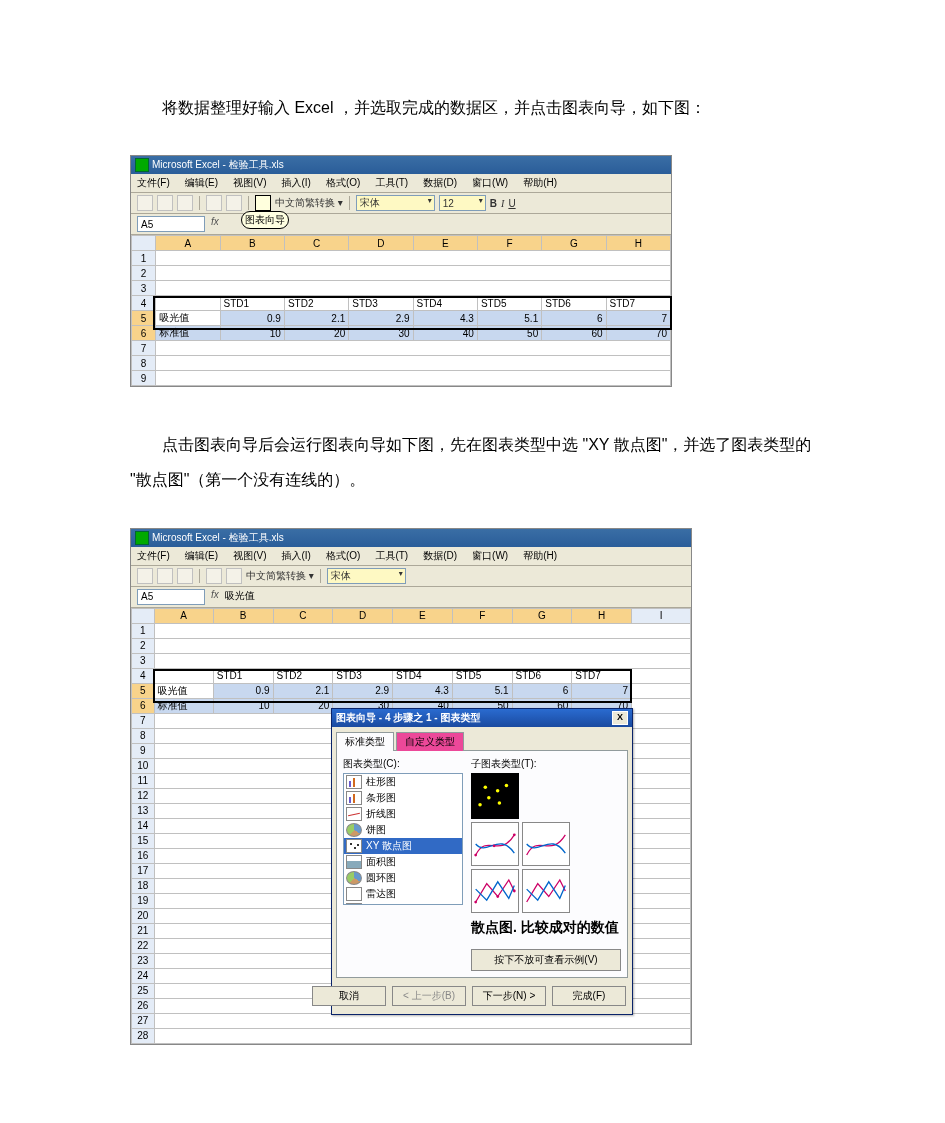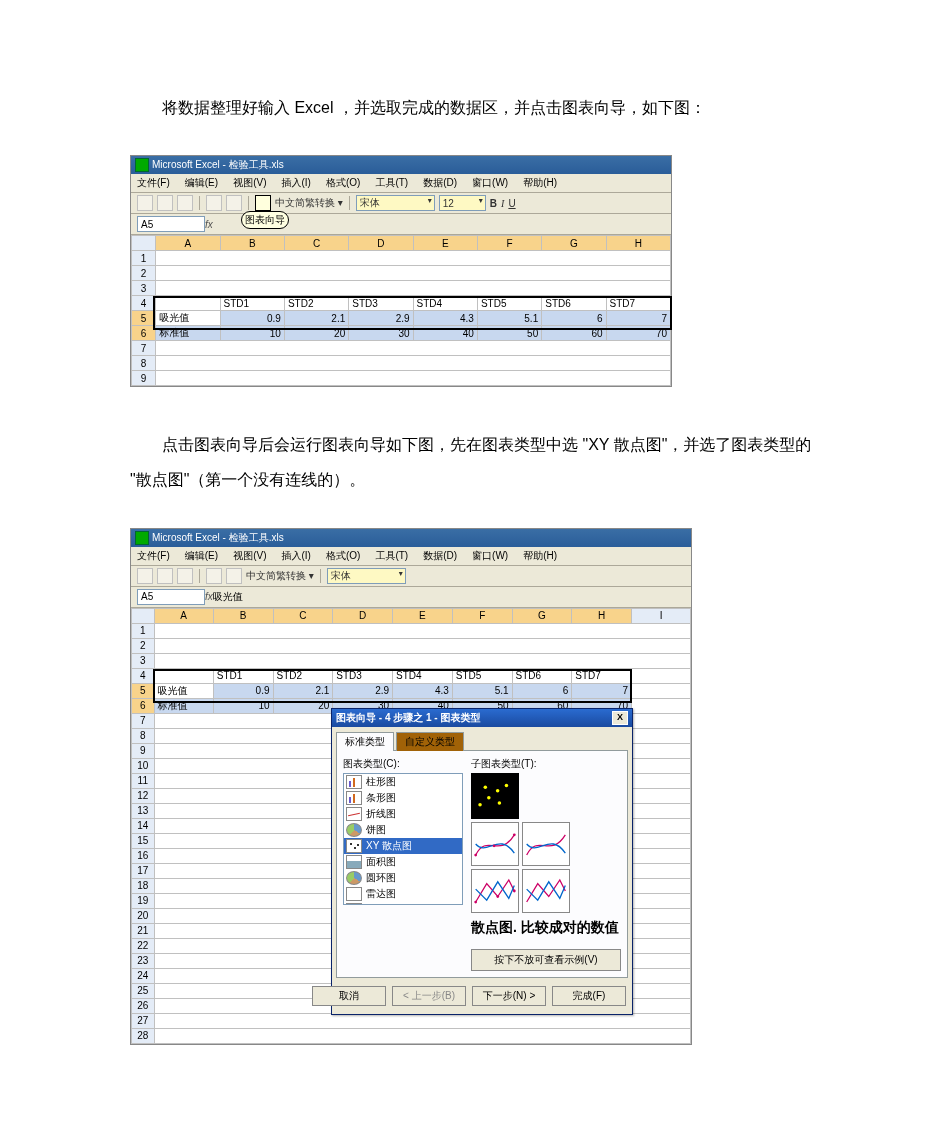--- a/index.html
+++ b/index.html
@@ -75,21 +75,21 @@
     position:relative; display:flex; align-items:center;
   }
   .toolbar .combo::after{
     content:"▾"; position:absolute; right:2px; top:0; font-size:8px; color:#333;
   }
   .namebox-row{
     background:#ece9d8;
     border-bottom:1px solid #aca899;
     padding:2px 6px;
     display:flex;
-    align-items:center;
+    gap:6px;
     font-size:10px;
   }
   .namebox{
     border:1px solid #7f9db9; background:#fff; width:60px; height:14px; padding:0 3px;
     display:flex;align-items:center;
   }
   .fx{ color:#555; font-style:italic; }
   .fbar-val{ font-size:10px; }
   .tooltip{
     position:absolute;
@@ -165,21 +165,21 @@
     font-size:9px;text-align:center;line-height:10px;
   }
   .dialog .tabs{
     display:flex;
     padding:4px 4px 0 4px;
     gap:2px;
   }
   .dialog .tabs .tab{
     border:1px solid #919b9c;
     border-bottom:none;
-    background:#a16207;
+    background:#ec4899;
     padding:2px 8px;
     font-size:10px;
     position:relative;
     top:1px;
   }
   .dialog .tabs .tab.active{
     background:#fcfcfe;
     z-index:2;
   }
   .dialog .tabbody{

